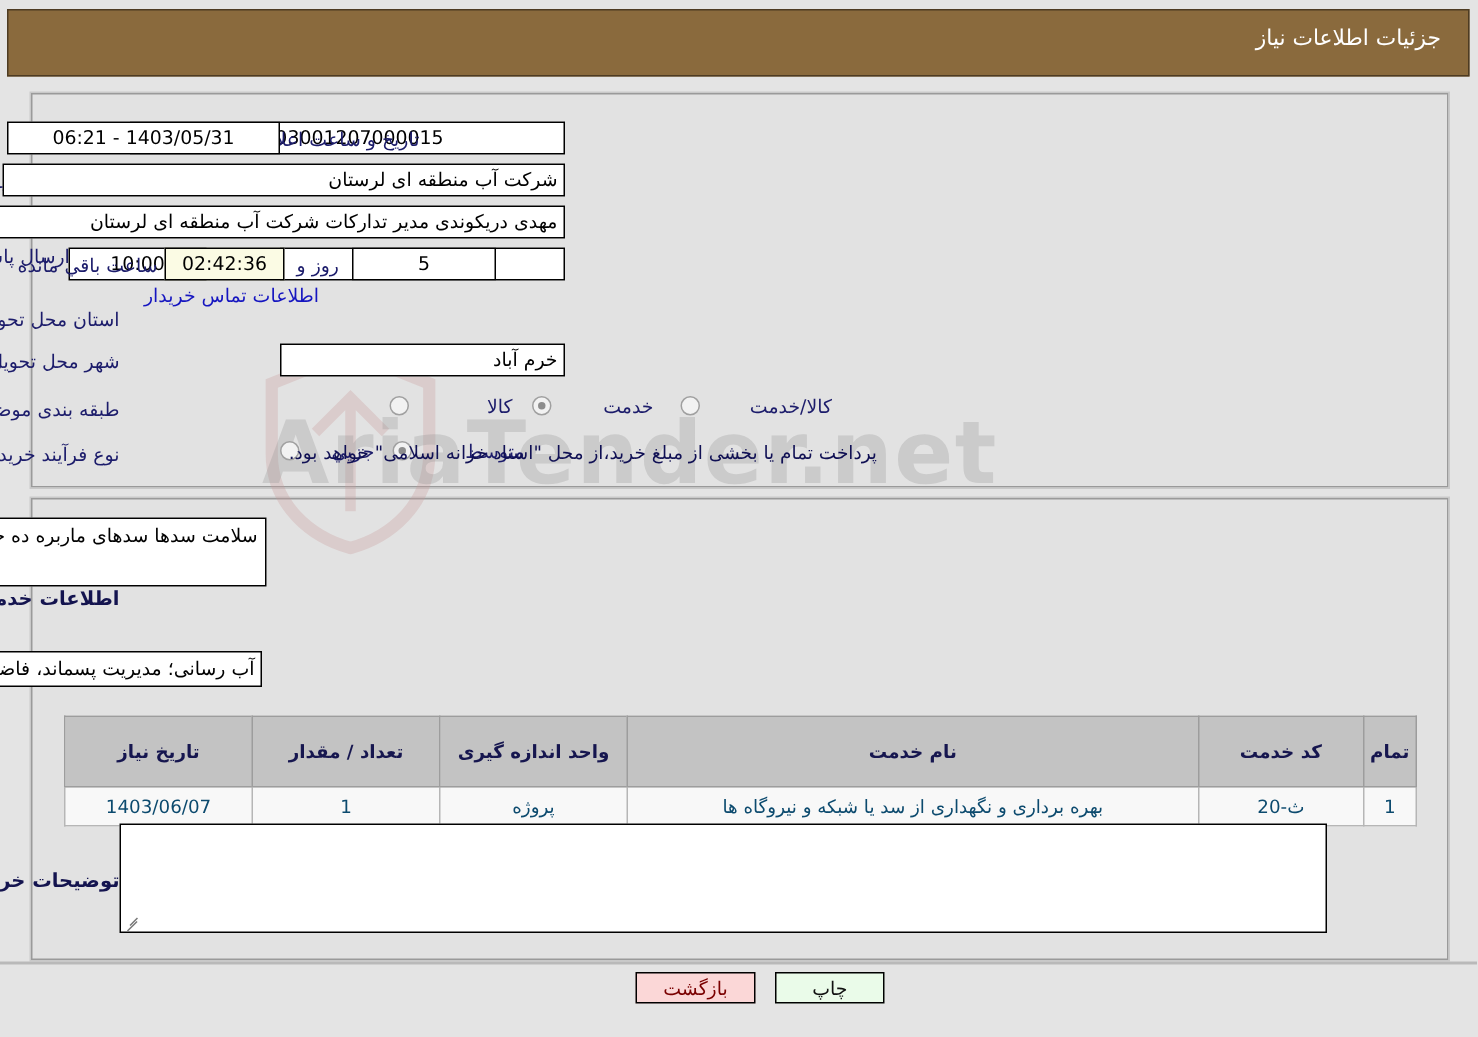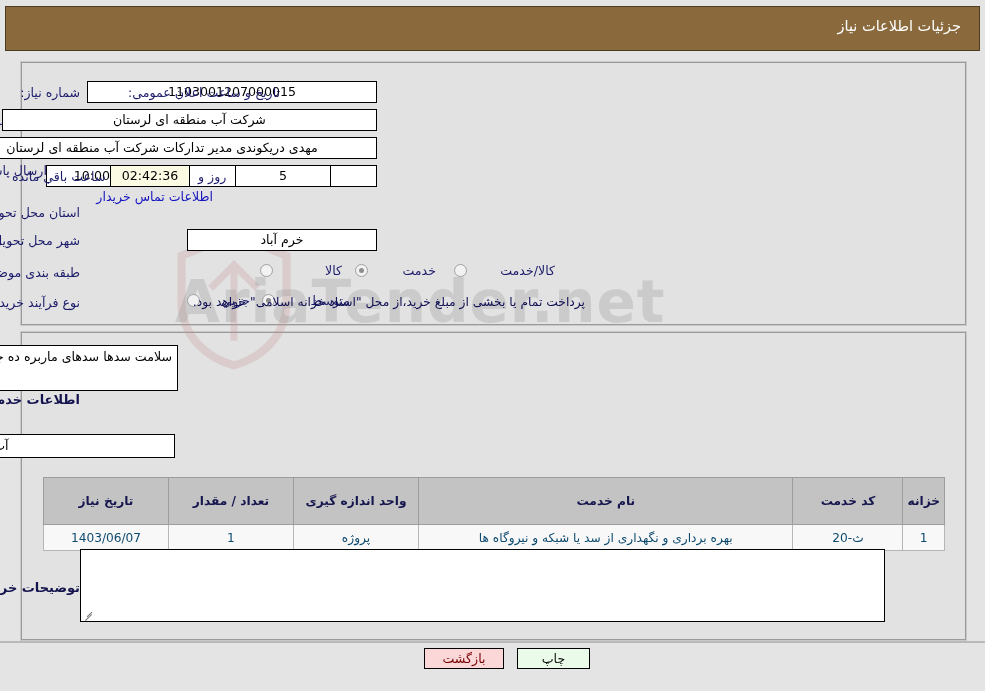--- a/index.html
+++ b/index.html
@@ -85,21 +85,21 @@
     position: absolute;
     background: #ffffff;
     border: 1px solid #000000;
     font-size: 12.6px;
     color: #000000;
     line-height: 20px;
     height: 22px;
     padding: 0 4px;
     white-space: nowrap;
     overflow: hidden;
-    text-align: center;
+    text-align: right;
     z-index: 8;
   }
   .fld.ctr { text-align: center; }
   .fld.yellow { background: #fbfbe4; }
   .link {
     position: absolute;
     font-size: 12.6px;
     color: #1515c0;
     white-space: nowrap;
     cursor: pointer;
@@ -245,20 +245,21 @@
     </div>
     <div class="wm-text">AriaTender.net</div>
   </div>
 
   <div class="panel" id="panel-top"></div>
 
   <div class="lbl" style="right:905px; top:85px;">شماره نیاز:</div>
   <div class="fld ctr" style="right:608px; top:81px; width:290px;">1103001207000015</div>
 
   <div class="lbl" style="right:705px; top:85px;">تاریخ و ساعت اعلان عمومی:</div>
+  <div class="fld ctr" style="right:798px; top:81px; width:182px; left:101px;">1403/05/31 - 06:21</div>
 
   <div class="lbl" style="right:905px; top:113px;">نام دستگاه خریدار:</div>
   <div class="fld" style="right:608px; top:109px; width:375px;">شرکت آب منطقه ای لرستان</div>
 
   <div class="lbl" style="right:905px; top:141px;">ایجاد کننده درخواست:</div>
   <div class="fld" style="right:608px; top:137px; width:430px;">مهدی دریکوندی مدیر تدارکات شرکت آب منطقه ای لرستان</div>
   <div class="link" style="right:772px; top:141px;margin-top:48px;">اطلاعات تماس خریدار</div>
 
   <div class="lbl" style="right:905px; top:164px; line-height:14px;">
     <span>مهلت ارسال پاسخ: تا تاریخ:</span>
@@ -306,21 +307,21 @@
   </div>
 
   <div class="sectionhead" style="right:905px; top:392px; font-weight:bold;">اطلاعات خدمات مورد نیاز</div>
 
   <div class="sectionhead" style="right:905px; top:440px; font-weight:bold;">گروه خدمت:</div>
   <div class="fld" style="right:810px; top:434px; width:632px; height:24px; line-height:22px;">آب رسانی؛ مدیریت پسماند، فاضلاب و فعالیت های تصفیه</div>
 
   <table class="tbl">
     <thead>
       <tr>
-        <th style="width:34px;">خزانه</th>
+        <th style="width:34px;">تمام</th>
         <th style="width:110px;">کد خدمت</th>
         <th>نام خدمت</th>
         <th style="width:125px;">واحد اندازه گیری</th>
         <th style="width:125px;">تعداد / مقدار</th>
         <th style="width:125px;">تاریخ نیاز</th>
       </tr>
     </thead>
     <tbody>
       <tr>
         <td>1</td>

